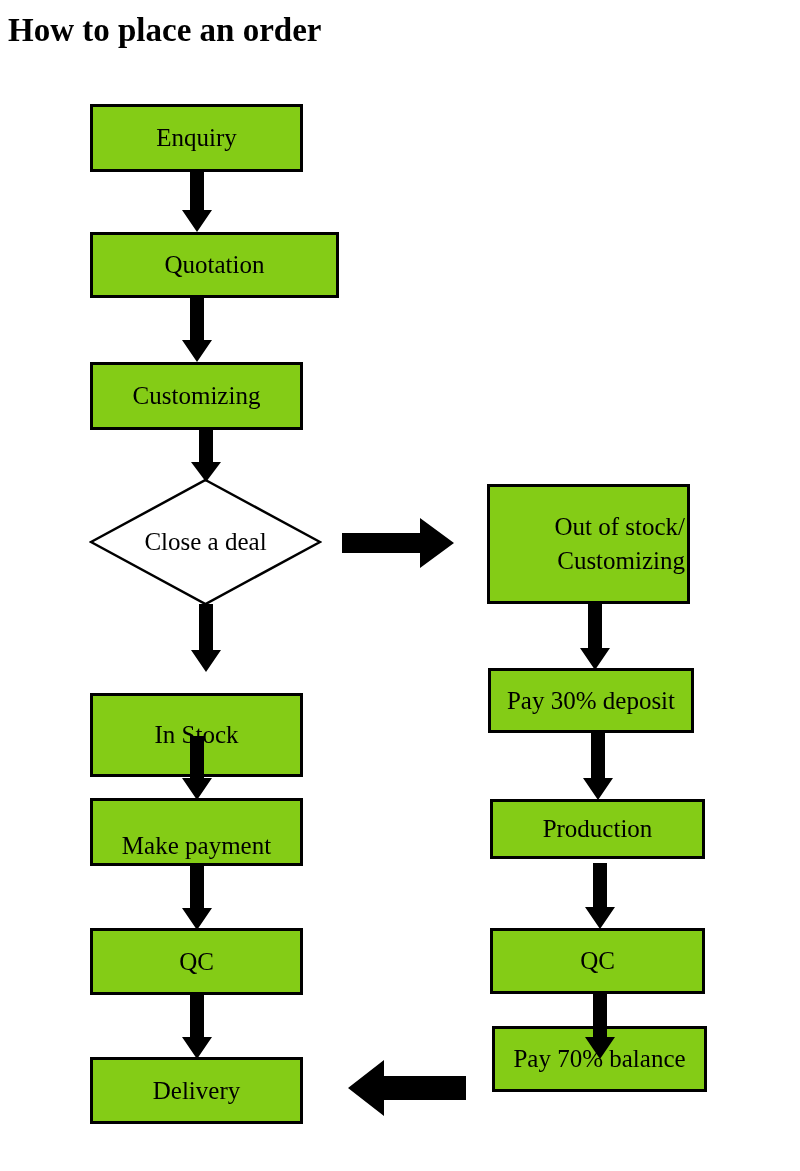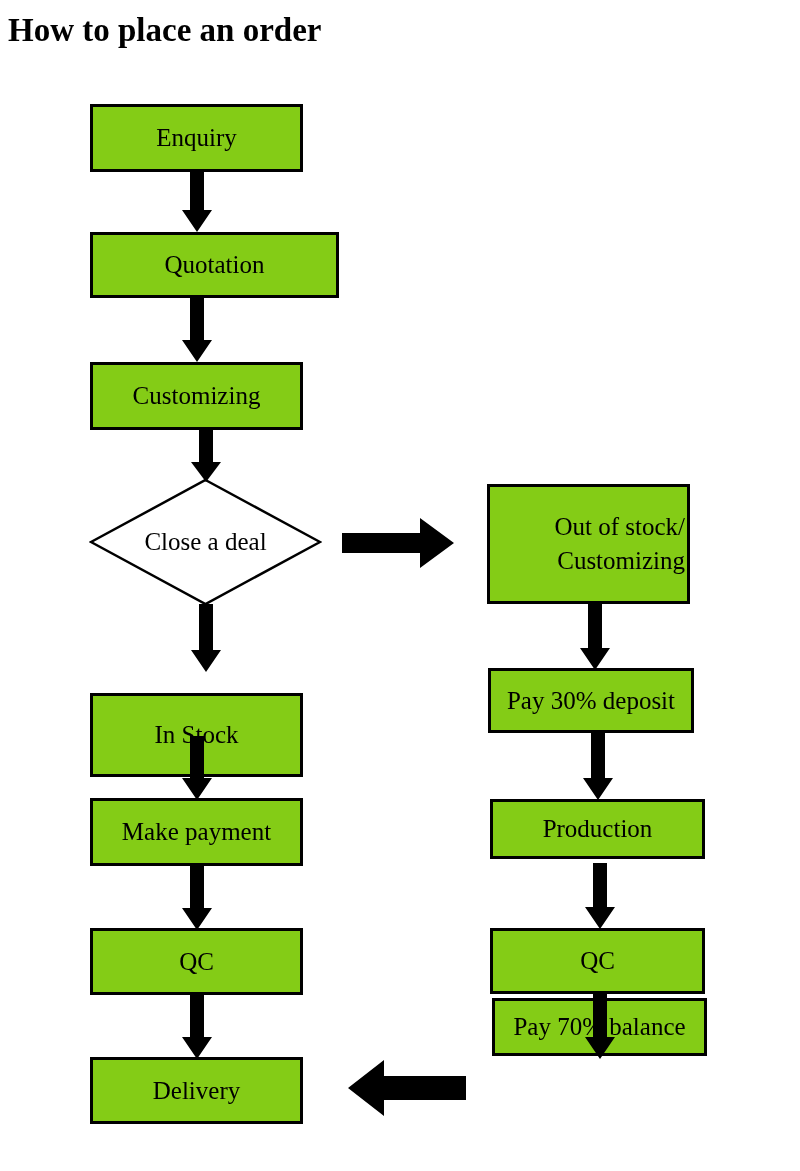--- a/index.html
+++ b/index.html
@@ -103,21 +103,21 @@
     <svg width="233" height="128" viewBox="0 0 233 128">
       <polygon points="116.5,2 231,64 116.5,126 2,64" fill="#ffffff" stroke="#000000" stroke-width="2.5"></polygon>
     </svg>
     <span class="diamond-label">Close a deal</span>
   </div>
 
   <div class="node" style="left:90px; top:670px; width:213px; height:84px;margin-top:23px;">
     <span class="node-label">In Stock</span>
   </div>
 
-  <div class="node" style="left:90px; top:798px; width:213px; height:68px;">
+  <div class="node" style="left:90px; top:798px; width:213px; height:68px;align-items:flex-end;">
     <span class="node-label">Make payment</span>
   </div>
 
   <div class="node" style="left:90px; top:928px; width:213px; height:67px;">
     <span class="node-label">QC</span>
   </div>
 
   <div class="node" style="left:90px; top:1057px; width:213px; height:67px;font-family:Liberation Serif, serif;">
     <span class="node-label">Delivery</span>
   </div>
@@ -132,21 +132,21 @@
   </div>
 
   <div class="node" style="left:490px; top:799px; width:215px; height:60px;">
     <span class="node-label">Production</span>
   </div>
 
   <div class="node" style="left:490px; top:928px; width:215px; height:66px;">
     <span class="node-label">QC</span>
   </div>
 
-  <div class="node" style="left:492px; top:998px; width:215px; height:58px;">
+  <div class="node" style="left:492px; top:1026px; width:215px; height:66px;">
     <span class="node-label">Pay 70% balance</span>
   </div>
 
   <div class="arrow" style="left:182px; top:172px; width:30px; height:60px;">
     <svg width="30" height="60" viewBox="0 0 30 60">
         <polygon points="8,0 22,0 22,38 30,38 15,60 0,38 8,38" fill="#000000"></polygon>
       </svg>
   </div>
 
   <div class="arrow" style="left:182px; top:298px; width:30px; height:64px;">

